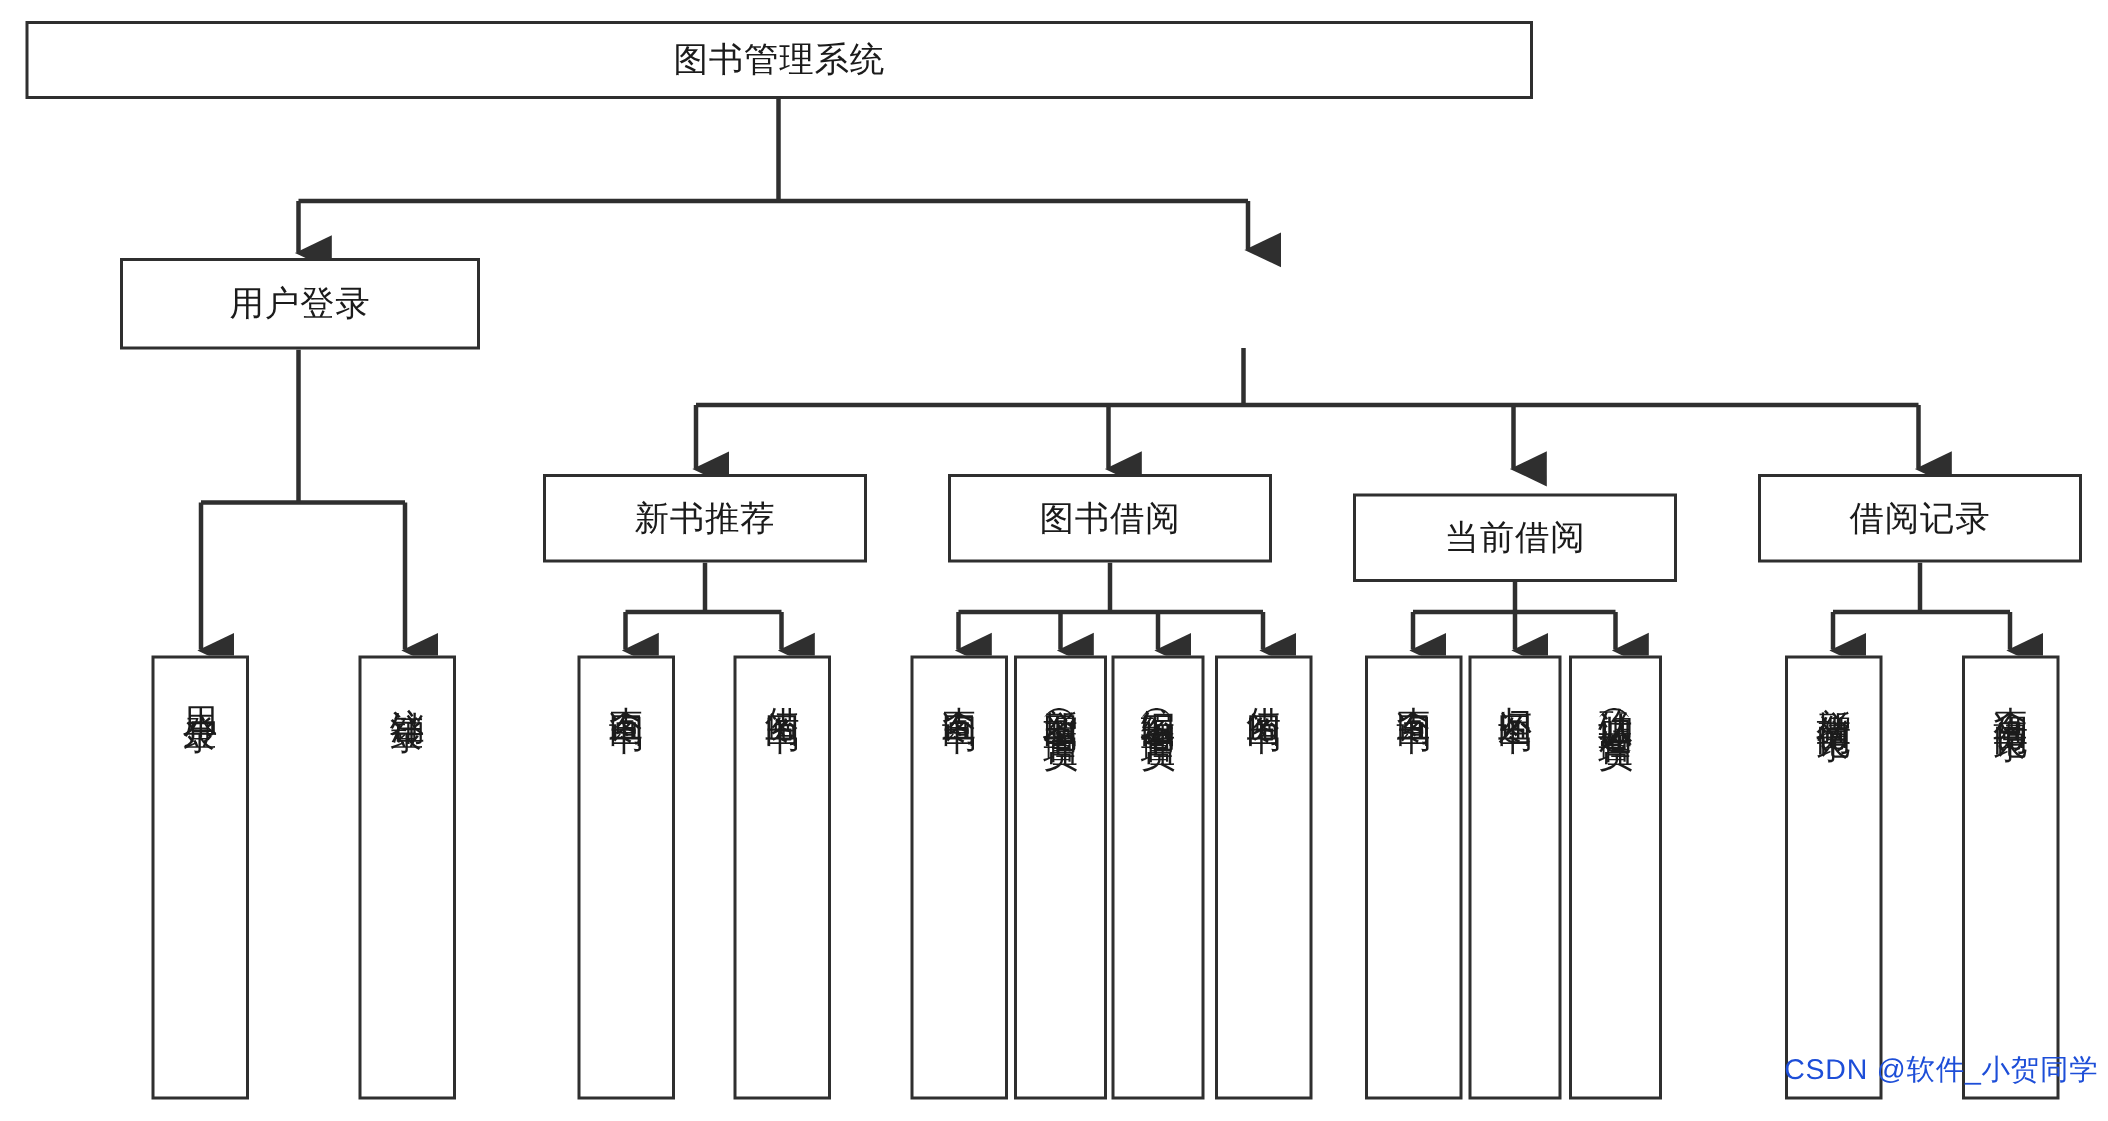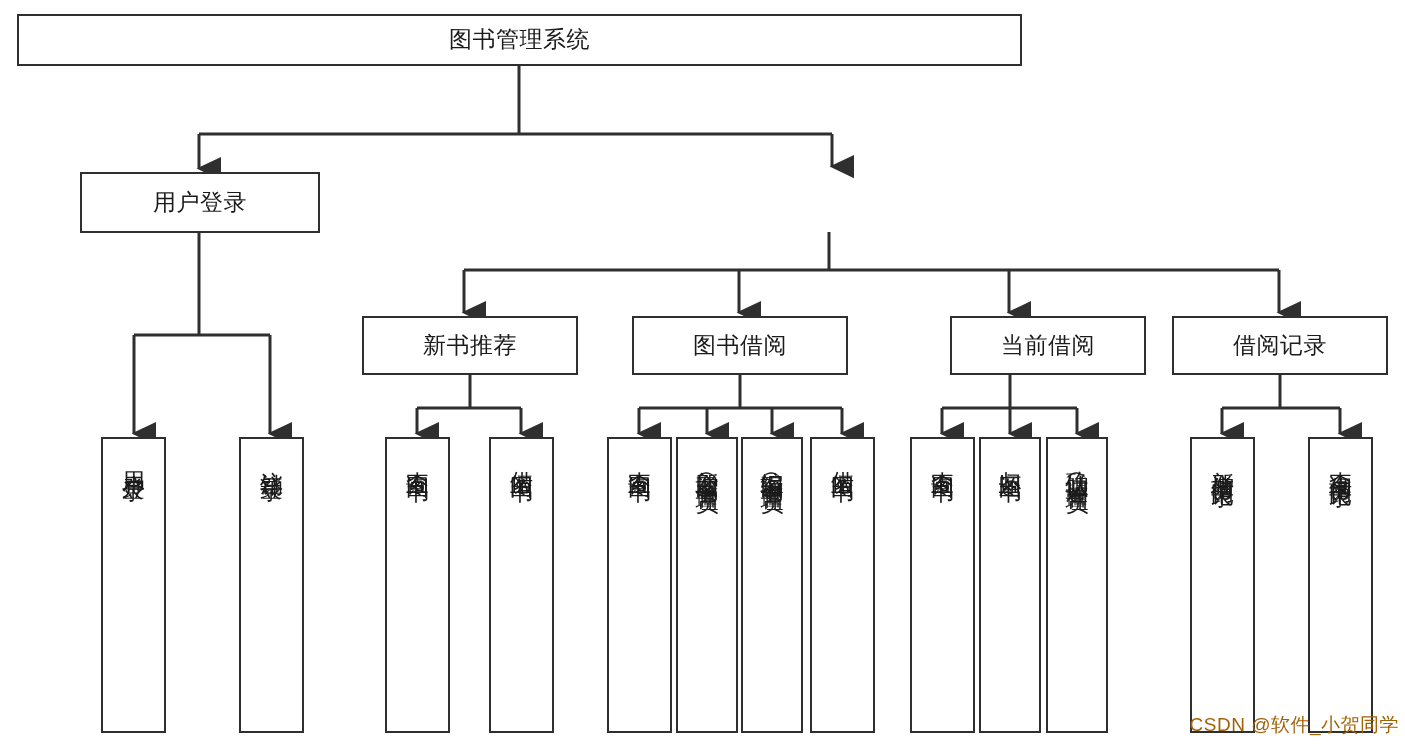--- a/index.html
+++ b/index.html
@@ -52,23 +52,23 @@
   .node.vert .label {
     writing-mode: vertical-rl;
     text-orientation: upright;
     font-size: 23px;
     letter-spacing: 3px;
     line-height: 1;
   }
   #watermark {
     position: absolute;
     right: 6px;
-    bottom: 9px;
+    bottom: 21px;
     font-size: 19px;
-    color: #a16207;
+    color: #1d4ed8;
     letter-spacing: 0.5px;
     white-space: nowrap;
   }
 </style>
 </head>
 <body>
 
 <div id="canvas">
 
   <svg id="edges" viewBox="0 0 1405 747">
@@ -130,21 +130,21 @@
   <div class="node horiz" style="left:80px; top:172px; width:240px; height:61px;">
     <span class="label">用户登录</span>
   </div>
 
   <div class="node horiz" style="left:632px; top:316px; width:216px; height:59px;">
     <span class="label">图书借阅</span>
   </div>
   <div class="node horiz" style="left:362px; top:316px; width:216px; height:59px;">
     <span class="label">新书推荐</span>
   </div>
-  <div class="node horiz" style="left:902px; top:316px; width:196px; height:59px;margin-left:48px;">
+  <div class="node horiz" style="left:902px; top:329px; width:216px; height:59px;">
     <span class="label">当前借阅</span>
   </div>
   <div class="node horiz" style="left:1172px; top:316px; width:216px; height:59px;">
     <span class="label">借阅记录</span>
   </div>
 
   <div class="node vert" style="left:101px; top:437px; width:65px; height:296px;">
     <span class="label">用户登录</span>
   </div>
   <div class="node vert" style="left:239px; top:437px; width:65px; height:296px;">

